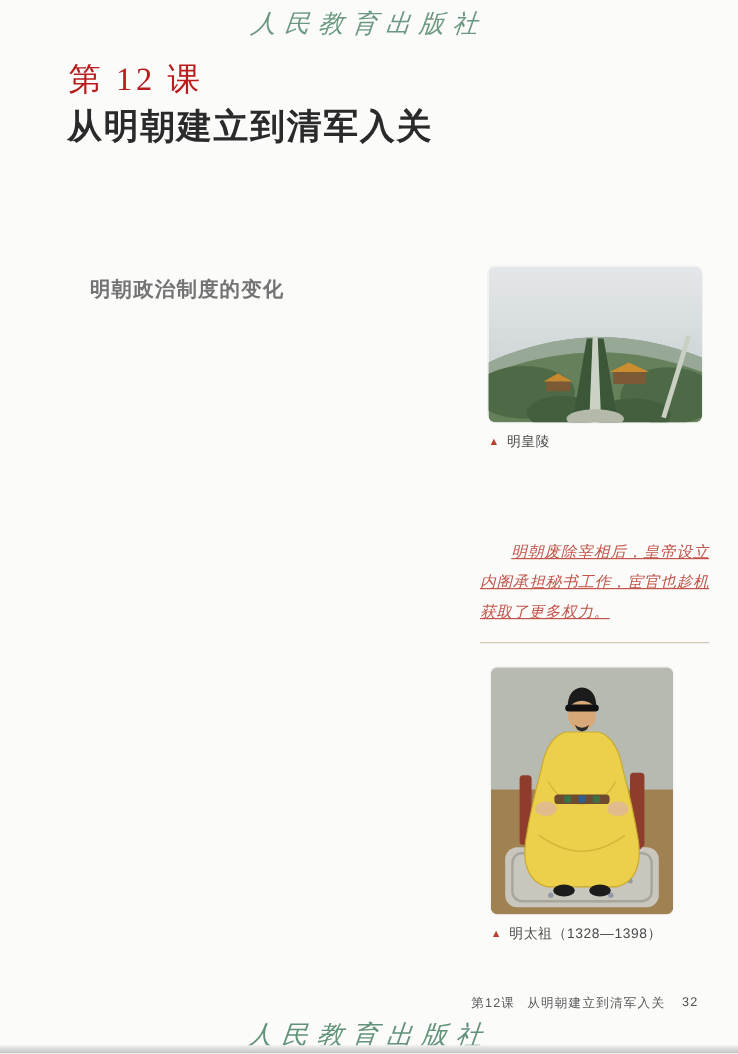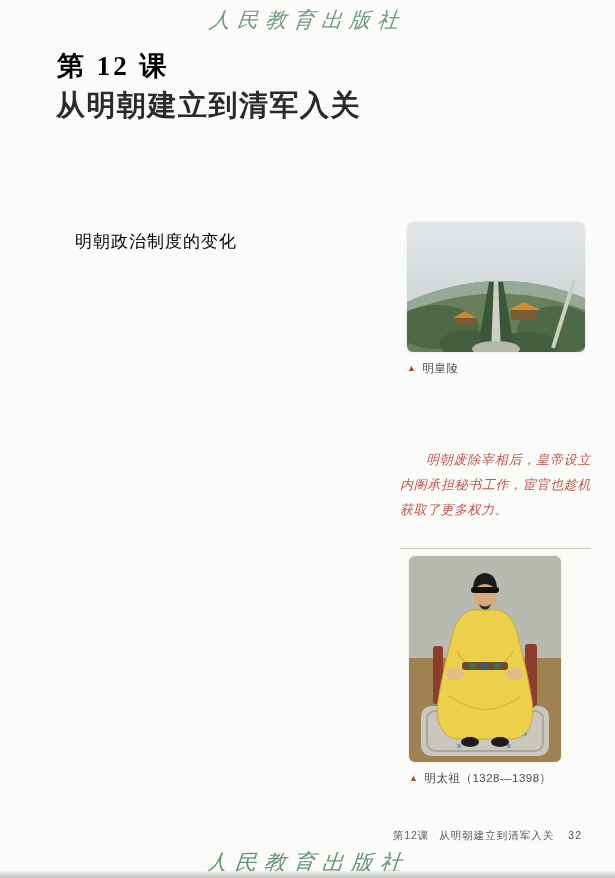--- a/index.html
+++ b/index.html
@@ -13,36 +13,36 @@
     position:absolute;left:0;right:0;text-align:center;
     color:#52876b;font-style:italic;letter-spacing:7px;
     font-family:"Liberation Serif",serif;opacity:.85;
     transform:skewX(-6deg);
   }
   .logo-top{top:6px;font-size:21px;}
   .logo-bottom{top:848px;font-size:22px;opacity:.9;}
   
   .lesson-number{
     position:absolute;left:57px;top:48px;
-    font-size:27px;font-weight:700;letter-spacing:3px;color:#000000;
+    font-size:27px;font-weight:400;letter-spacing:3px;color:#b91c1c;
   }
   .lesson-title{
     position:absolute;left:56px;top:86px;
     font-size:29px;font-weight:700;letter-spacing:1.5px;color:#2a2a2a;
   }
   
   .left-col{
     position:absolute;left:57px;top:208px;width:313px;
     font-size:13.2px;line-height:22.3px;text-align:justify;color:#3b3b3b;
   }
   .left-col p{margin:0;text-indent:2em;}
   .section-heading{
     margin:23px 0 24px 18px;
     font-family:"Liberation Sans",sans-serif;
-    font-size:17px;font-weight:400;letter-spacing:1px;color:#000000;
+    font-size:17px;font-weight:700;letter-spacing:1px;color:#737373;
   }
   
   .figure{position:absolute;}
   .figure .photo{
     border-radius:6px;overflow:hidden;display:block;
     box-shadow:0 0 0 1px rgba(0,0,0,0.04);
   }
   .figure .photo svg{display:block;}
   .caption{
     margin-top:9px;font-size:11.5px;color:#4a4a4a;letter-spacing:.5px;
@@ -54,24 +54,24 @@
   #figure-taizu{left:409px;top:556px;width:152px;}
   
   .focus-box{position:absolute;left:400px;top:437px;width:191px;}
   .focus-head{display:flex;align-items:center;gap:7px;}
   .focus-title{
     font-family:"Liberation Sans",sans-serif;
     font-size:12.5px;font-weight:700;color:#6d4f42;letter-spacing:1px;
   }
   .focus-rule{flex:1;height:1px;background:#d8c7b3;}
   .focus-text{
-    margin:10px 0 0 0;padding-bottom:26px;
+    margin:10px 0 0 0;padding-bottom:13px;
     border-bottom:1px solid #d3c5b2;
     font-size:13px;line-height:25px;color:#c2544a;
-    font-style:italic;text-indent:2em;text-align:justify;letter-spacing:.5px;
+    font-style:italic;text-indent:2em;text-align:justify;letter-spacing:.5px;text-decoration:underline;
   }
   
   .footer{
     position:absolute;top:829px;right:33px;
     font-size:10.5px;color:#5a5a5a;letter-spacing:1px;
     font-family:"Liberation Sans",sans-serif;
     display:flex;gap:10px;align-items:flex-start;
   }
   .footer .page-num{margin-left:4px;color:#4f4f4f;}
   

